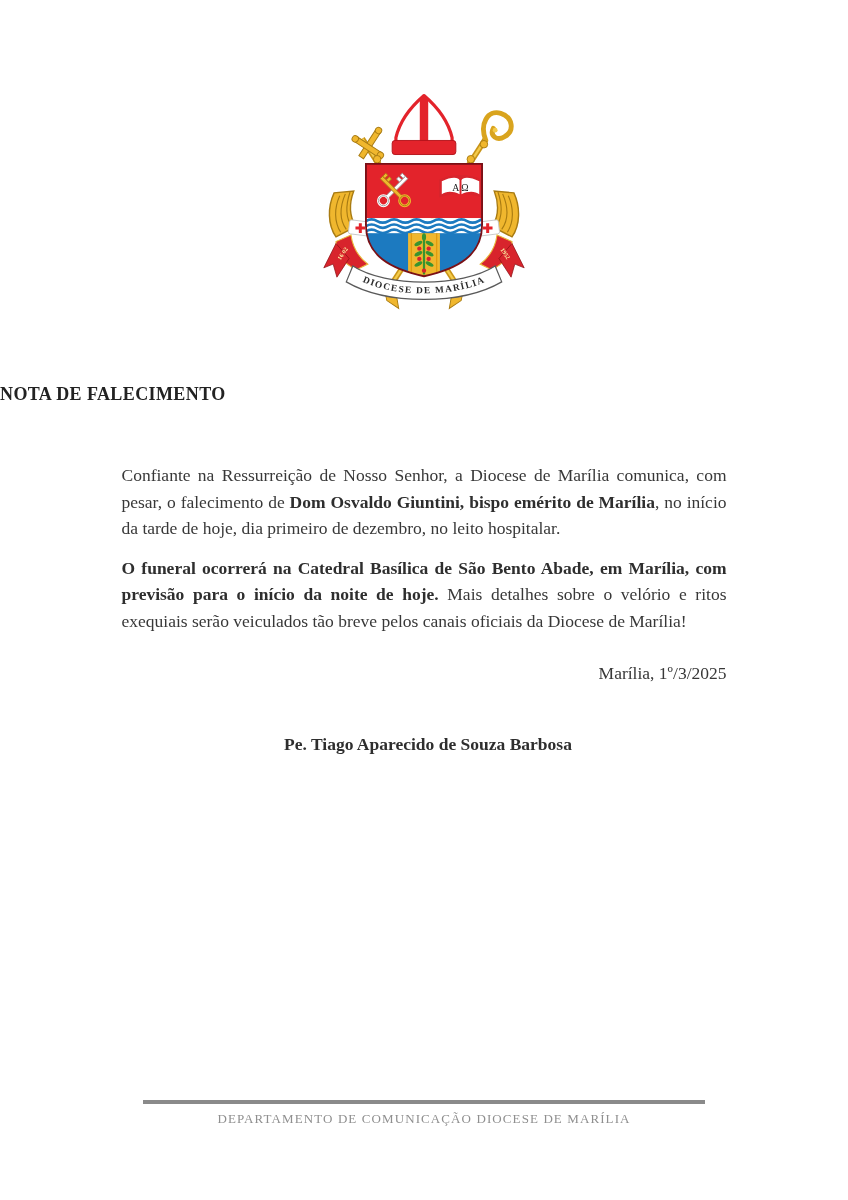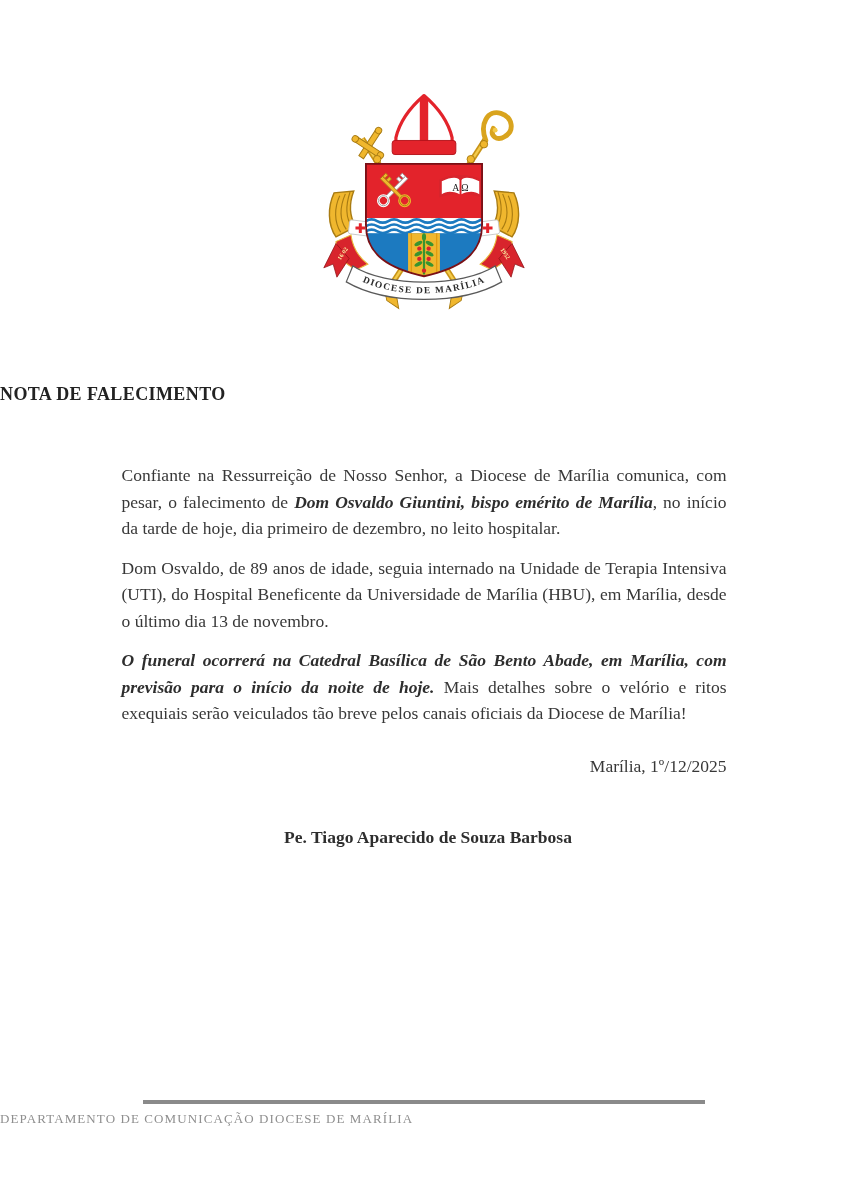--- a/index.html
+++ b/index.html
@@ -4,25 +4,25 @@
 <style>
   html,body{margin:0;padding:0;background:#ffffff;}
   .page{position:relative;width:848px;height:1200px;background:#ffffff;overflow:hidden;
         font-family:"Liberation Serif", serif;color:#383838;}
   .crest-wrap{width:206px;margin:84px auto 0;}
   .crest-wrap svg{display:block;}
   .doc-title{margin-top:68px;text-align:left;font-size:18px;line-height:24px;
              font-weight:bold;color:#222222;letter-spacing:0.4px;}
   .content{width:605px;margin:56px auto 0;}
   .content p{margin:0 0 13px 0;text-align:justify;font-size:17.5px;line-height:26.5px;}
-  .content p b{color:#2e2e2e;font-style:italic;}
+  .content p b{color:#2e2e2e;}
   .dateline{width:605px;margin:26px auto 0;text-align:right;font-size:17.5px;line-height:27px;}
   .signature{margin-top:44px;text-align:center;font-weight:bold;font-size:17.5px;
              line-height:27px;color:#2e2e2e;margin-left:8px;}
-  .footer{position:absolute;top:1100px;left:0;width:848px;text-align:left;}
+  .footer{position:absolute;top:1100px;left:0;width:848px;text-align:center;}
   .footer-rule{width:562px;height:4px;margin:0 auto;background:#8a8a8a;border:none;}
   .footer-text{margin-top:7px;font-size:13px;letter-spacing:1.1px;color:#8f8f8f;
                font-family:"Liberation Serif", serif;}
 </style>
 </head>
 <body>
 
 <div class="page">
 
   <div class="crest-wrap">
@@ -158,25 +158,24 @@
           <textPath href="#bannerTextPath" startOffset="50%" text-anchor="middle">DIOCESE DE MARÍLIA</textPath>
         </text>
       </g>
     </svg>
   </div>
 
   <div class="doc-title">NOTA DE FALECIMENTO</div>
 
   <div class="content">
     <p><span>Confiante na Ressurreição de Nosso Senhor, a Diocese de Marília comunica, com pesar, o falecimento de </span><b>Dom Osvaldo Giuntini, bispo emérito de Marília</b><span>, no início da tarde de hoje, dia primeiro de dezembro, no leito hospitalar.</span></p>
-    <p><span>Dom Osvaldo, de 89 anos de idade, seguia internado na Unidade de Terapia Intensiva (UTI), do Hospital Beneficente da Universidade de Marília (HBU), em Marília, desde o último dia 13 de novembro.</span></p>
     <p><b>O funeral ocorrerá na Catedral Basílica de São Bento Abade, em Marília, com previsão para o início da noite de hoje.</b><span> Mais detalhes sobre o velório e ritos exequiais serão veiculados tão breve pelos canais oficiais da Diocese de Marília!</span></p>
   </div>
 
-  <div class="dateline">Marília, 1º/12/2025</div>
+  <div class="dateline">Marília, 1º/3/2025</div>
 
   <div class="signature">
     <div>Pe. Tiago Aparecido de Souza Barbosa</div>
   </div>
 
   <div class="footer">
     <div class="footer-rule"></div>
     <div class="footer-text">DEPARTAMENTO DE COMUNICAÇÃO DIOCESE DE MARÍLIA</div>
   </div>
 

